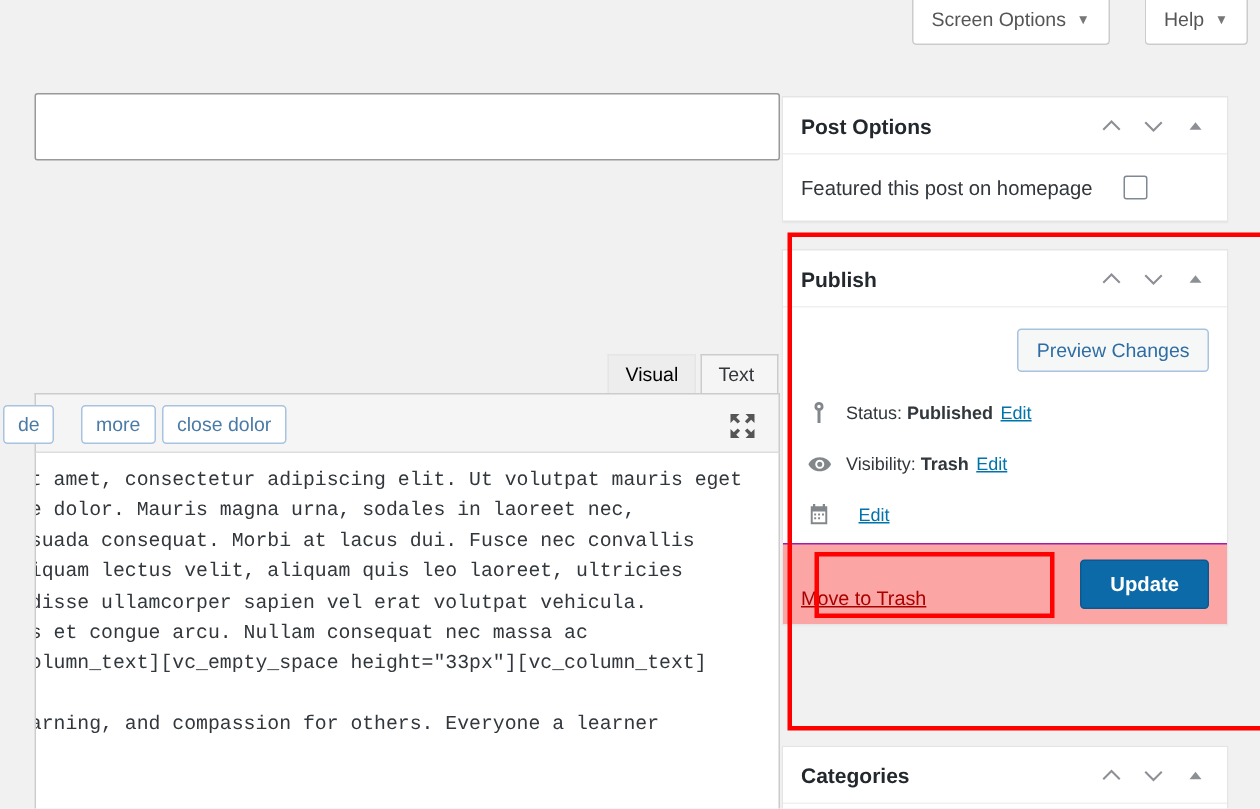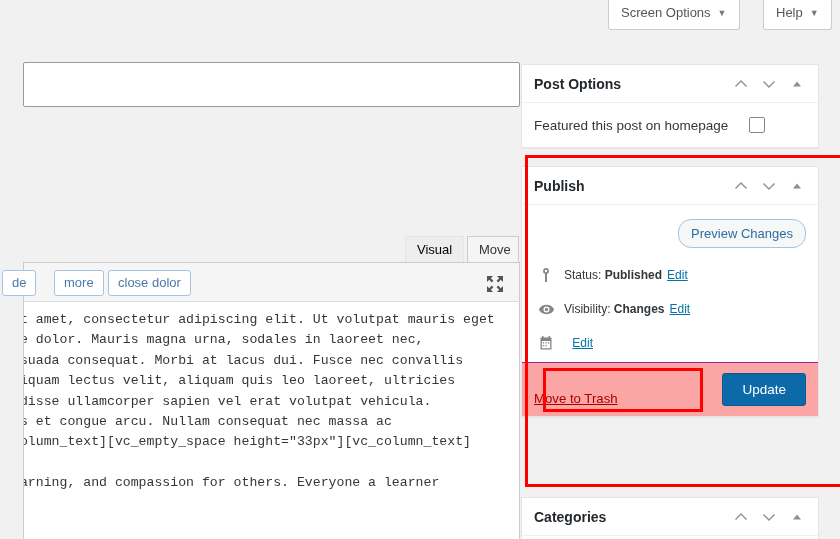--- a/index.html
+++ b/index.html
@@ -89,21 +89,21 @@
   .po-check {
     width: 16px; height: 16px; border: 1px solid #7e8993; background: #fff;
     border-radius: 2px; margin-left: 8px; cursor: pointer;
   }
 
   
   #publish-box { top: 166px; }
   .pub-inner { padding: 10px 12px 0 12px; }
   .preview-row { display: flex; justify-content: flex-end; padding: 4px 0 12px 0; }
   #preview-changes-button {
-    background: #f6f7f7; border: 1px solid #a7c3e0; border-radius: 13px;
+    background: #f6f7f7; border: 1px solid #a7c3e0; border-radius: 3px;
     color: #2e6da4; font-size: 13px; padding: 6px 12px; cursor: pointer;
   }
   .misc-row { display: flex; align-items: center; padding: 5px 0 9px 2px; font-size: 12px; color: #32373c; }
   .misc-ico { width: 20px; height: 20px; margin-right: 8px; flex: 0 0 20px; display:flex; align-items:center; justify-content:center; }
   .misc-ico svg { display:block; fill: #82878c; }
   .misc-row b { font-weight: bold; }
   .edit-link { color: #0073aa; text-decoration: underline; margin-left: 5px; cursor: pointer; }
 
   .post-order-row { display: flex; align-items: center; padding: 6px 0 14px 2px; }
   .post-order-row label { font-size: 13.3px; color: #32373c; margin-right: 8px; }
@@ -115,21 +115,21 @@
 
   .pub-footer {
     background: #fca5a5; border-top: 1px solid #a21caf; padding: 10px 12px;
     display: flex; align-items: flex-end; justify-content: space-between;
   }
   #move-to-trash-link {
     color: #a00; text-decoration: underline; font-size: 13.2px; cursor: pointer;
   }
   #update-button {
     background: #0d6aa8; border: 1px solid #0a5a91; border-radius: 3px;
-    color: #fff; font-size: 13.5px; font-weight: normal;
+    color: #fff; font-size: 13.5px; font-weight: bold;
     padding: 8px 19px; cursor: pointer;
   }
 
   
   #categories-box { top: 497px; height: 60px; }
 
   
   .annot { position: absolute; border: 3px solid #ff0000; pointer-events: none; }
   #annot-publish { left: 492px; top: 155px; width: 330px; height: 332px; }
   #annot-postorder { left: 510px; top: 368px; width: 160px; height: 44px; }
@@ -151,21 +151,21 @@
       <span>Help</span><span class="caret-dn">▼</span>
     </div>
   </div>
 
   <div class="title-box" title=""></div>
 
   <div class="editor-wrap">
 
     <div class="tabs-row">
       <div class="ed-tab" id="visual-tab">Visual</div>
-      <div class="ed-tab active" id="text-tab">Move</div>
+      <div class="ed-tab active" id="text-tab">Text</div>
     </div>
 
     <div class="toolbar-row">
       <div class="qt-btn" id="qt-code">de</div>
       <div class="qt-btn" id="qt-more">more</div>
       <div class="qt-btn" id="qt-closetags">close dolor</div>
       <div id="fullscreen-icon">
         <svg width="20" height="20" viewBox="0 0 20 20">
           <g fill="#555">
             <path d="M2 2h6l-2.2 2.2 2.6 2.6-1.6 1.6-2.6-2.6L2 8z"></path>
@@ -253,21 +253,21 @@
         <span>Status:</span>&nbsp;<b>Published</b>
         <span class="edit-link">Edit</span>
       </div>
 
       <div class="misc-row">
         <span class="misc-ico">
           <svg width="17" height="17" viewBox="0 0 18 18">
               <path d="M9 4C5.3 4 2.2 6.1 1 9c1.2 2.9 4.3 5 8 5s6.8-2.1 8-5c-1.2-2.9-4.3-5-8-5zm0 8.2A3.2 3.2 0 1 1 9 5.8a3.2 3.2 0 0 1 0 6.4zm0-1.4a1.8 1.8 0 1 0 0-3.6 1.8 1.8 0 0 0 0 3.6z"></path>
             </svg>
         </span>
-        <span>Visibility:</span>&nbsp;<b>Changes</b>
+        <span>Visibility:</span>&nbsp;<b>Trash</b>
         <span class="edit-link">Edit</span>
       </div>
 
       <div class="misc-row">
         <span class="misc-ico">
           <svg width="16" height="16" viewBox="0 0 16 16">
               <path d="M4 1v1.5H2.5v12h11v-12H12V1h-1.5v1.5h-5V1H4zm-0.2 5h8.4v7.2H3.8V6zm1 1.3v1.3h1.3V7.3H4.8zm2.6 0v1.3h1.3V7.3H7.4zm2.6 0v1.3h1.3V7.3H10zM4.8 9.9v1.3h1.3V9.9H4.8zm2.6 0v1.3h1.3V9.9H7.4z"></path>
             </svg>
         </span>
         &nbsp;

